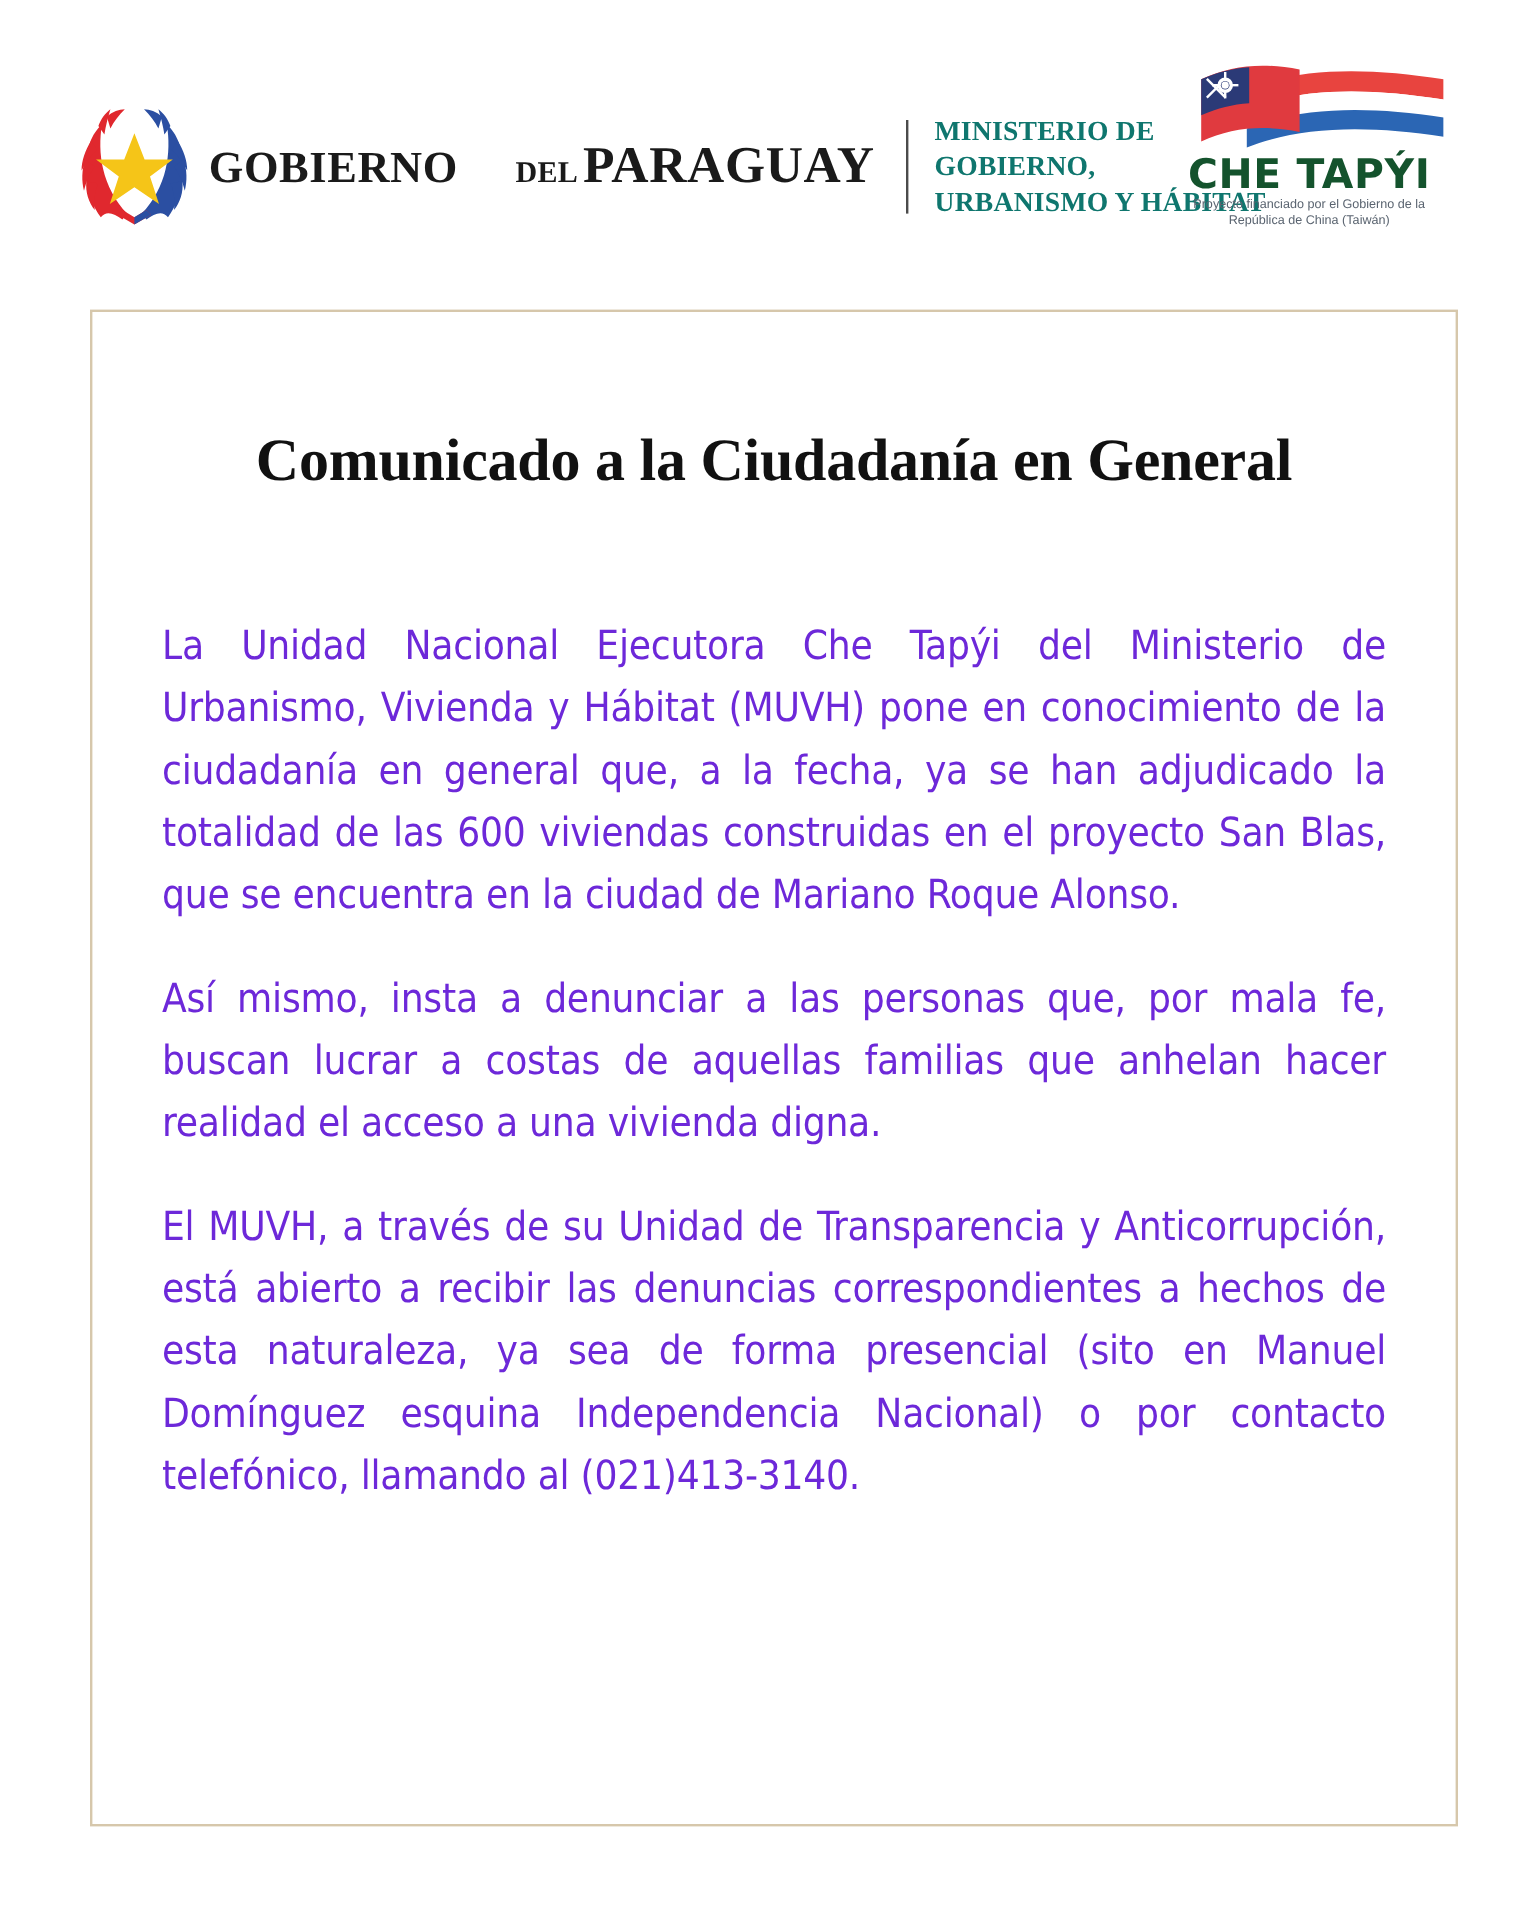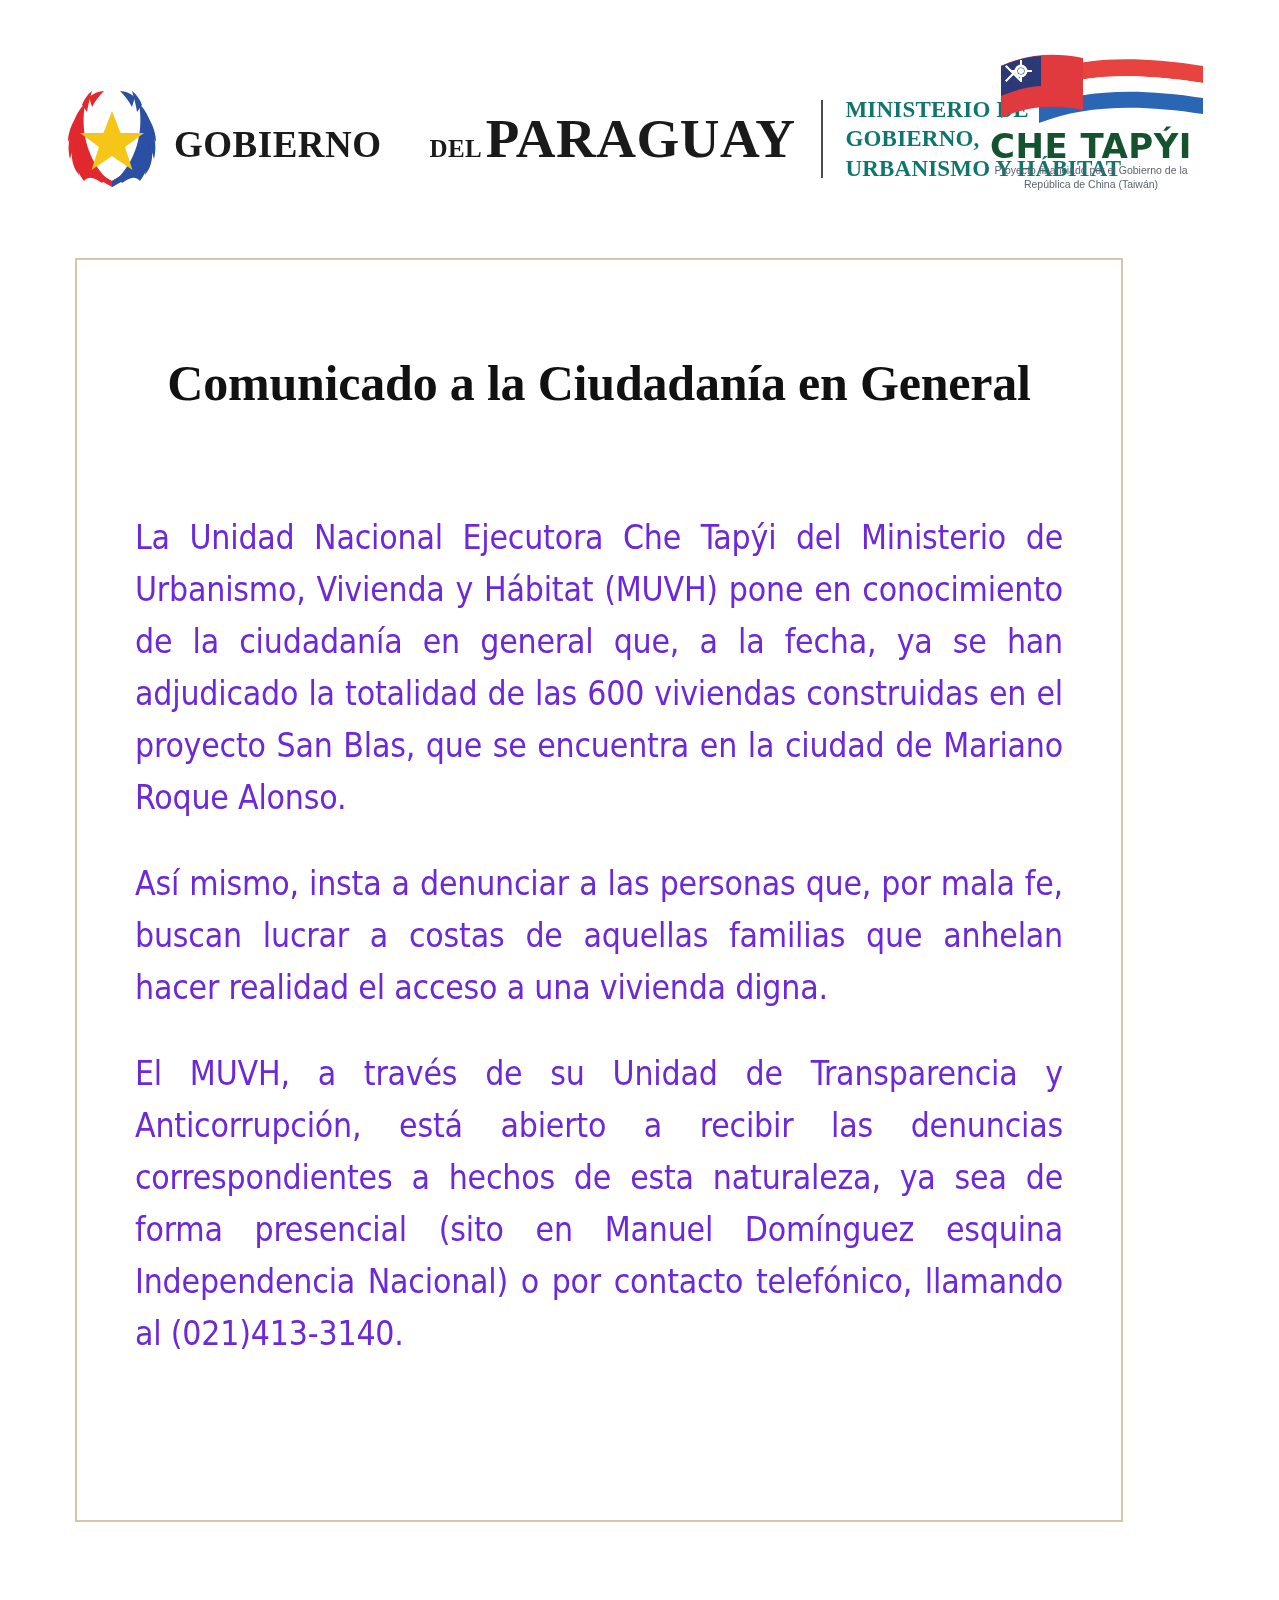--- a/index.html
+++ b/index.html
@@ -53,21 +53,21 @@
     letter-spacing: 0.5px;
     white-space: nowrap;
   }
   .gov-line1 .small {
     font-size: 25px;
     letter-spacing: 0.3px;
     margin-left: 48px;
   }
   .gov-line2 {
     font-weight: bold;
-    font-size: 55px;
+    font-size: 43px;
     letter-spacing: 0.5px;
     white-space: nowrap;
     margin-top: 2px;
   }
 
   .divider-rule {
     width: 2px;
     height: 78px;
     background: #4b4b4b;
     margin: 0 22px 0 26px;
@@ -112,21 +112,21 @@
     color: #5a6470;
     line-height: 1.35;
     margin-top: 0;
   }
 
   
   .frame {
     position: absolute;
     left: 75px;
     top: 258px;
-    width: 1048px;
+    width: 1140px;
     height: 1264px;
     border: 2px solid #d6c7ab;
     box-sizing: border-box;
     background: #ffffff;
   }
 
   .doc-title {
     font-family: "Liberation Serif", serif;
     font-weight: bold;
     font-size: 50px;

